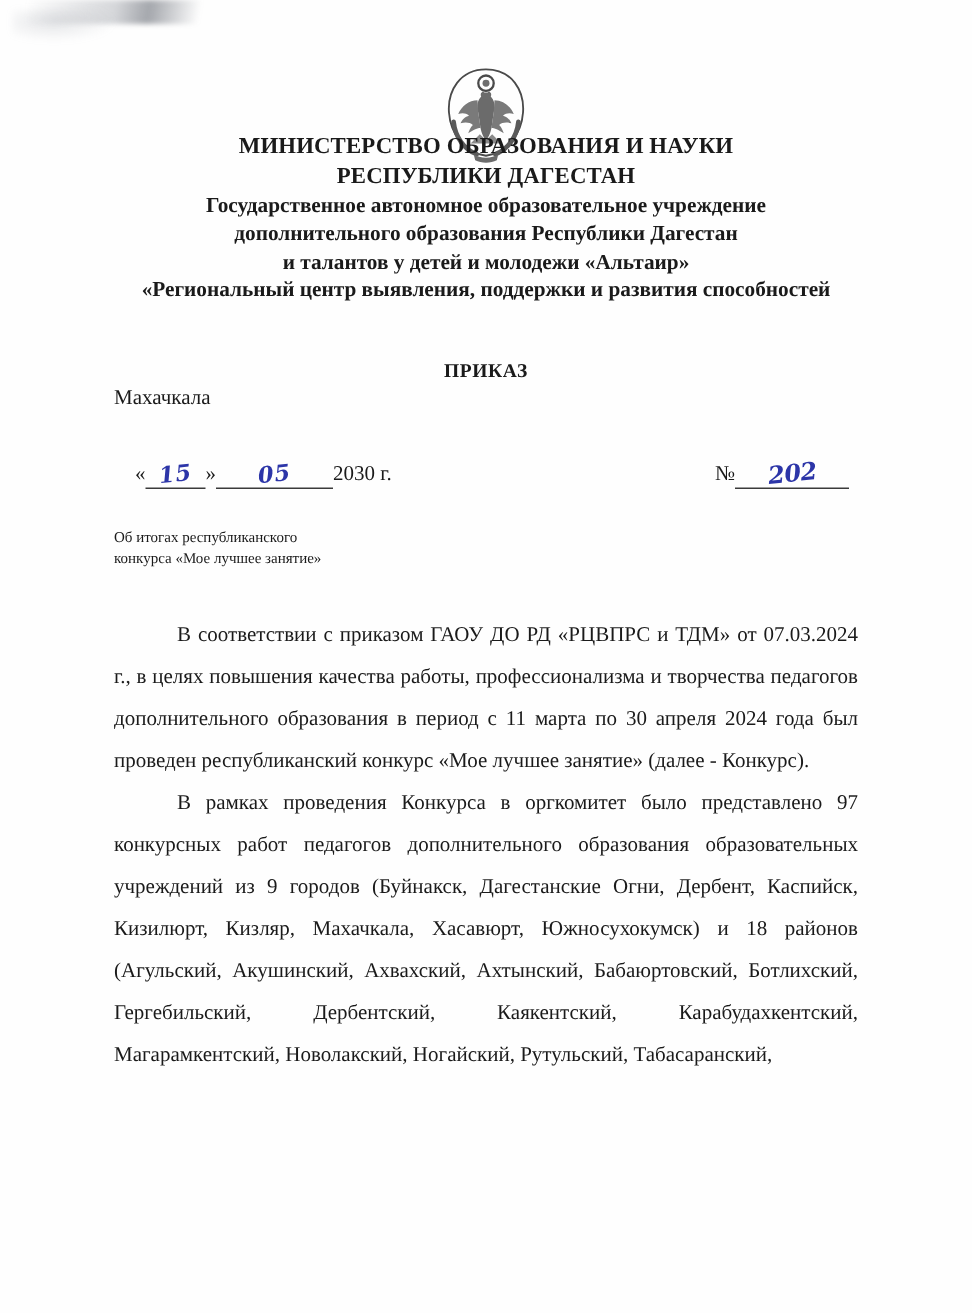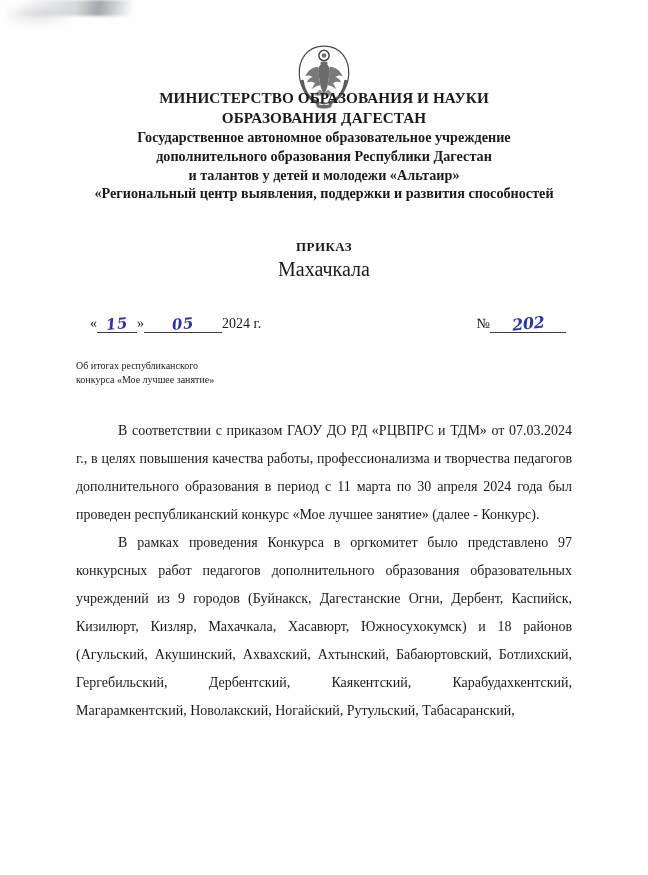--- a/index.html
+++ b/index.html
@@ -103,22 +103,22 @@
 
   
   .doc-title {
     text-align: center;
     font-weight: bold;
     font-size: 13px;
     margin-top: 36px;
     letter-spacing: 0.4px;
   }
   .doc-city {
-    text-align: center;
-    font-size: 20px;
+    text-align: left;
+    font-size: 14px;
     margin-top: 3px;
   }
 
   
   .datenum {
     position: relative;
     margin-top: 26px;
     height: 26px;
     font-size: 14px;
   }
@@ -221,33 +221,33 @@
           <path d="M102 84 C 100 104, 88 120, 72 126"></path>
         </g>
         <g fill="#6b6b6b">
           <path d="M44 126 C 52 132, 68 132, 76 126 L 74 134 C 66 138, 54 138, 46 134 Z"></path>
         </g>
       </svg>
     </div>
 
     <div class="org-header">
       <div class="org-line ministry">МИНИСТЕРСТВО ОБРАЗОВАНИЯ И НАУКИ</div>
-      <div class="org-line ministry">ОБРАЗОВАНИЯ ДАГЕСТАН</div>
+      <div class="org-line ministry">РЕСПУБЛИКИ ДАГЕСТАН</div>
       <div class="org-line institution">Государственное автономное образовательное учреждение</div>
       <div class="org-line institution">дополнительного образования Республики Дагестан</div>
       <div class="org-line center-name">и талантов у детей и молодежи «Альтаир»</div>
       <div class="org-line center-name">«Региональный центр выявления, поддержки и развития способностей</div>
     </div>
 
 
     <div class="doc-title">ПРИКАЗ</div>
     <div class="doc-city">Махачкала</div>
 
     <div class="datenum">
-      <span class="date-group"><span>«</span><span class="blank blank-day"><span class="ink">15</span></span><span>»</span><span class="blank blank-mon"><span class="ink">05</span></span><span>2024 г.</span></span>
+      <span class="date-group"><span>«</span><span class="blank blank-day"><span class="ink">15</span></span><span>»</span><span class="blank blank-mon"><span class="ink">05</span></span><span>2030 г.</span></span>
       <span class="num-group"><span>№</span><span class="blank blank-num"><span class="ink ink-num">202</span></span></span>
     </div>
 
     <div class="subject">
       <div>Об итогах республиканского</div>
       <div>конкурса «Мое лучшее занятие»</div>
     </div>
 
     <div class="body-block">
       <p class="p1">В соответствии  с приказом ГАОУ ДО РД «РЦВПРС и ТДМ»   от 07.03.2024 г., в целях повышения качества работы, профессионализма и творчества педагогов дополнительного образования в период с 11 марта по 30 апреля 2024 года был проведен республиканский конкурс «Мое лучшее занятие» (далее - Конкурс).</p>

